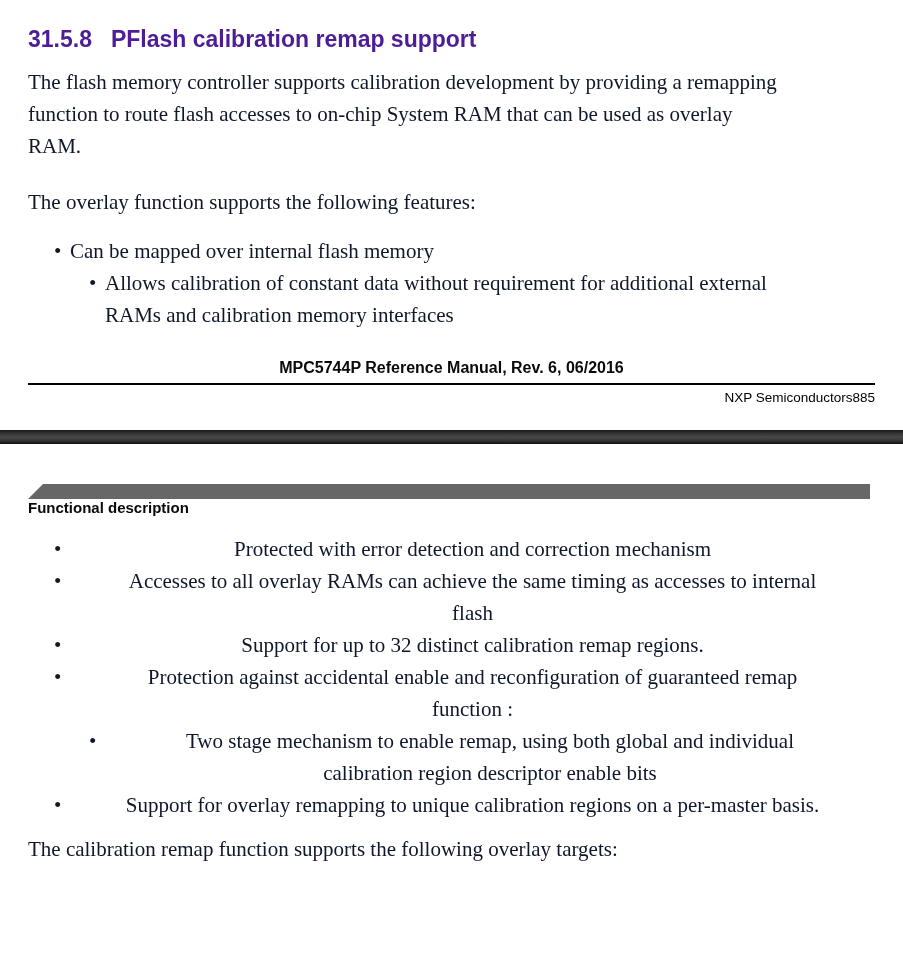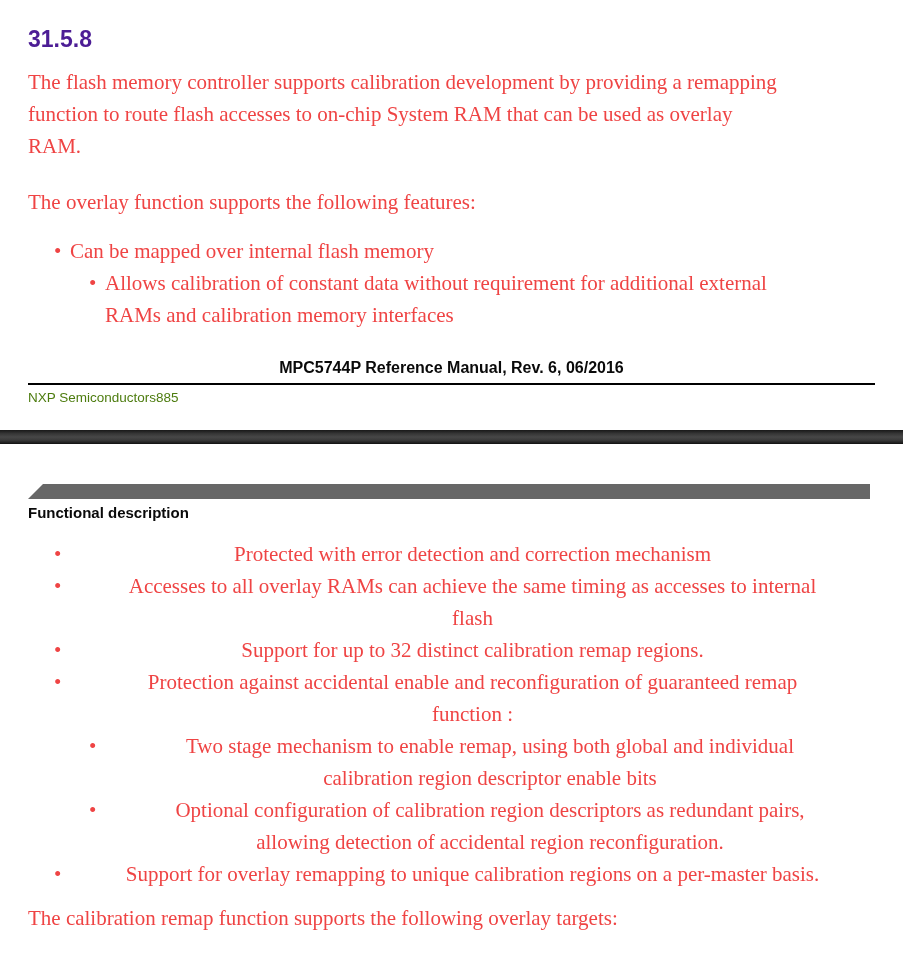--- a/index.html
+++ b/index.html
@@ -24,21 +24,21 @@
     line-height: 27px;
     color: #4c1d95;
   }
 
   
   .serif {
     font-family: "Liberation Serif", serif;
     font-size: 21px;
     line-height: 32px;
     white-space: pre;
-    color: #ef4444;
+    color: #0f172a;
   }
   .para-first { margin-top: 13px; }
   .para-gap   { margin-top: 24px; }
 
   
   ul.doc-list { list-style: none; margin-top: 17px; }
   ul.doc-list li { position: relative; }
   li.l1 { padding-left: 42px; }
   li.l1::before {
     content: "\2022";
@@ -73,25 +73,25 @@
   .footer-rule {
     margin-top: 6px;
     margin-left: 28px;
     width: 847px;
     border: 0;
     border-top: 2px solid #000000;
   }
   .footer-row {
     margin-top: 5px;
     display: flex;
-    justify-content: flex-start;
+    justify-content: flex-end;
     font-family: "Liberation Sans", sans-serif;
     font-size: 13.5px;
     line-height: 16px;
-    color: #4d7c0f;
+    color: #000000;
   }
 
   
   .page-separator {
     margin-top: 24px;
     width: 903px;
     height: 14px;
     background: linear-gradient(180deg,
       #181818 0%, #353535 25%, #474747 50%, #3a3a3a 72%, #242424 88%, #101010 100%);
   }
@@ -99,38 +99,38 @@
   
   .section-banner {
     margin-top: 40px;
     margin-left: 28px;
     width: 842px;
     height: 15px;
     background: #676767;
     clip-path: polygon(15px 0, 100% 0, 100% 100%, 0 100%);
   }
   .banner-label {
-    margin-top: 5px;
     font-family: "Liberation Sans", sans-serif;
     font-weight: bold;
     font-size: 15px;
     line-height: 17px;
     color: #0a0a0a;
   }
 
   .list2 { margin-top: 15px; text-align: center; }
   .para2 { margin-top: 12px; }
 </style>
 </head>
 <body>
 
 <div class="content">
 
   <div class="doc-heading">
     <span>31.5.8</span>
+    <span>PFlash calibration remap support</span>
   </div>
 
   <div class="serif para-first">The flash memory controller supports calibration development by providing a remapping
 function to route flash accesses to on-chip System RAM that can be used as overlay
 RAM.</div>
 
   <div class="serif para-gap">The overlay function supports the following features:</div>
 
   <ul class="doc-list">
     <li class="l1 serif">Can be mapped over internal flash memory</li>
@@ -158,20 +158,18 @@
 
   <ul class="doc-list list2">
     <li class="l1 serif">Protected with error detection and correction mechanism</li>
     <li class="l1 serif">Accesses to all overlay RAMs can achieve the same timing as accesses to internal
 flash</li>
     <li class="l1 serif">Support for up to 32 distinct calibration remap regions.</li>
     <li class="l1 serif">Protection against accidental enable and reconfiguration of guaranteed remap
 function :</li>
     <li class="l2 serif">Two stage mechanism to enable remap, using both global and individual
 calibration region descriptor enable bits</li>
-    <li class="l2 serif">Optional configuration of calibration region descriptors as redundant pairs,
-allowing detection of accidental region reconfiguration.</li>
     <li class="l1 serif">Support for overlay remapping to unique calibration regions on a per-master basis.</li>
   </ul>
 
   <div class="serif para2">The calibration remap function supports the following overlay targets:</div>
 
 </div>
 
 </body></html>

